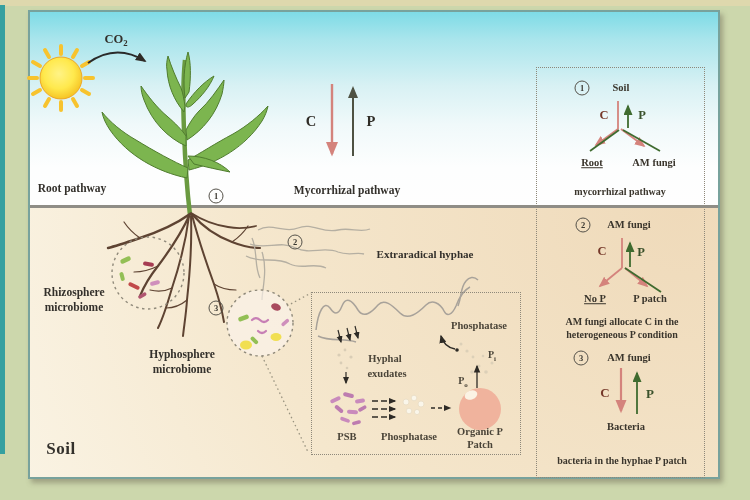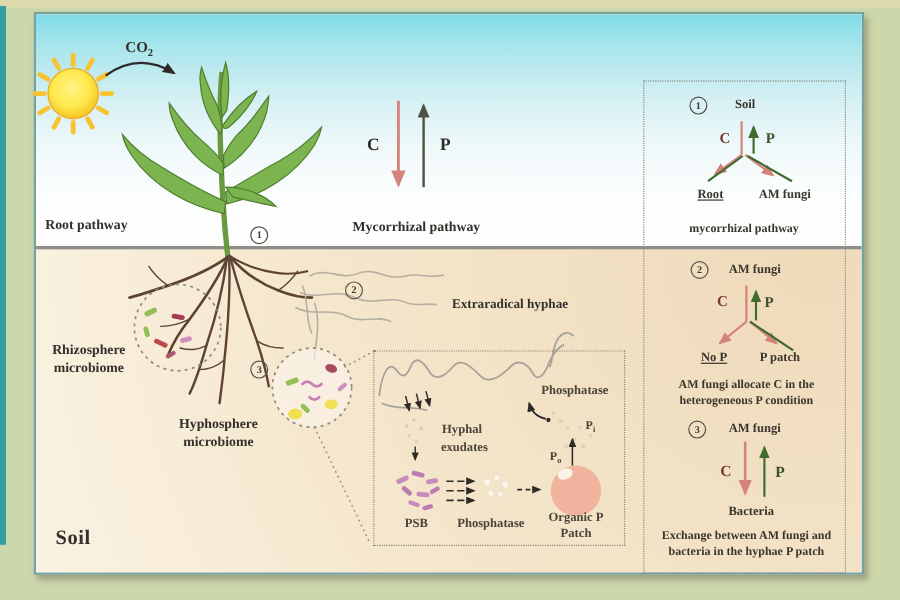--- a/index.html
+++ b/index.html
@@ -299,15 +299,14 @@
   <div class="lbl node" style="left:595px;top:299px;text-decoration:underline;">No P</div>
   <div class="lbl node" style="left:650px;top:299px;">P patch</div>
   <div class="lbl cap" style="left:622px;top:321px;">AM fungi allocate C in the</div>
   <div class="lbl cap" style="left:622px;top:334px;">heterogeneous P condition</div>
 
   <div class="num" style="left:581px;top:358px;">3</div>
   <div class="lbl node" style="left:629px;top:358px;">AM fungi</div>
   <div class="lbl cp-c" style="left:605px;top:393px;font-size:13px;">C</div>
   <div class="lbl cp-p" style="left:650px;top:394px;font-size:13px;">P</div>
   <div class="lbl node" style="left:626px;top:427px;">Bacteria</div>
-  <div class="lbl cap" style="left:622px;top:447px;">Exchange between AM fungi and</div>
   <div class="lbl cap" style="left:622px;top:460px;">bacteria in the hyphae P patch</div>
 </div>
 
 </body></html>

